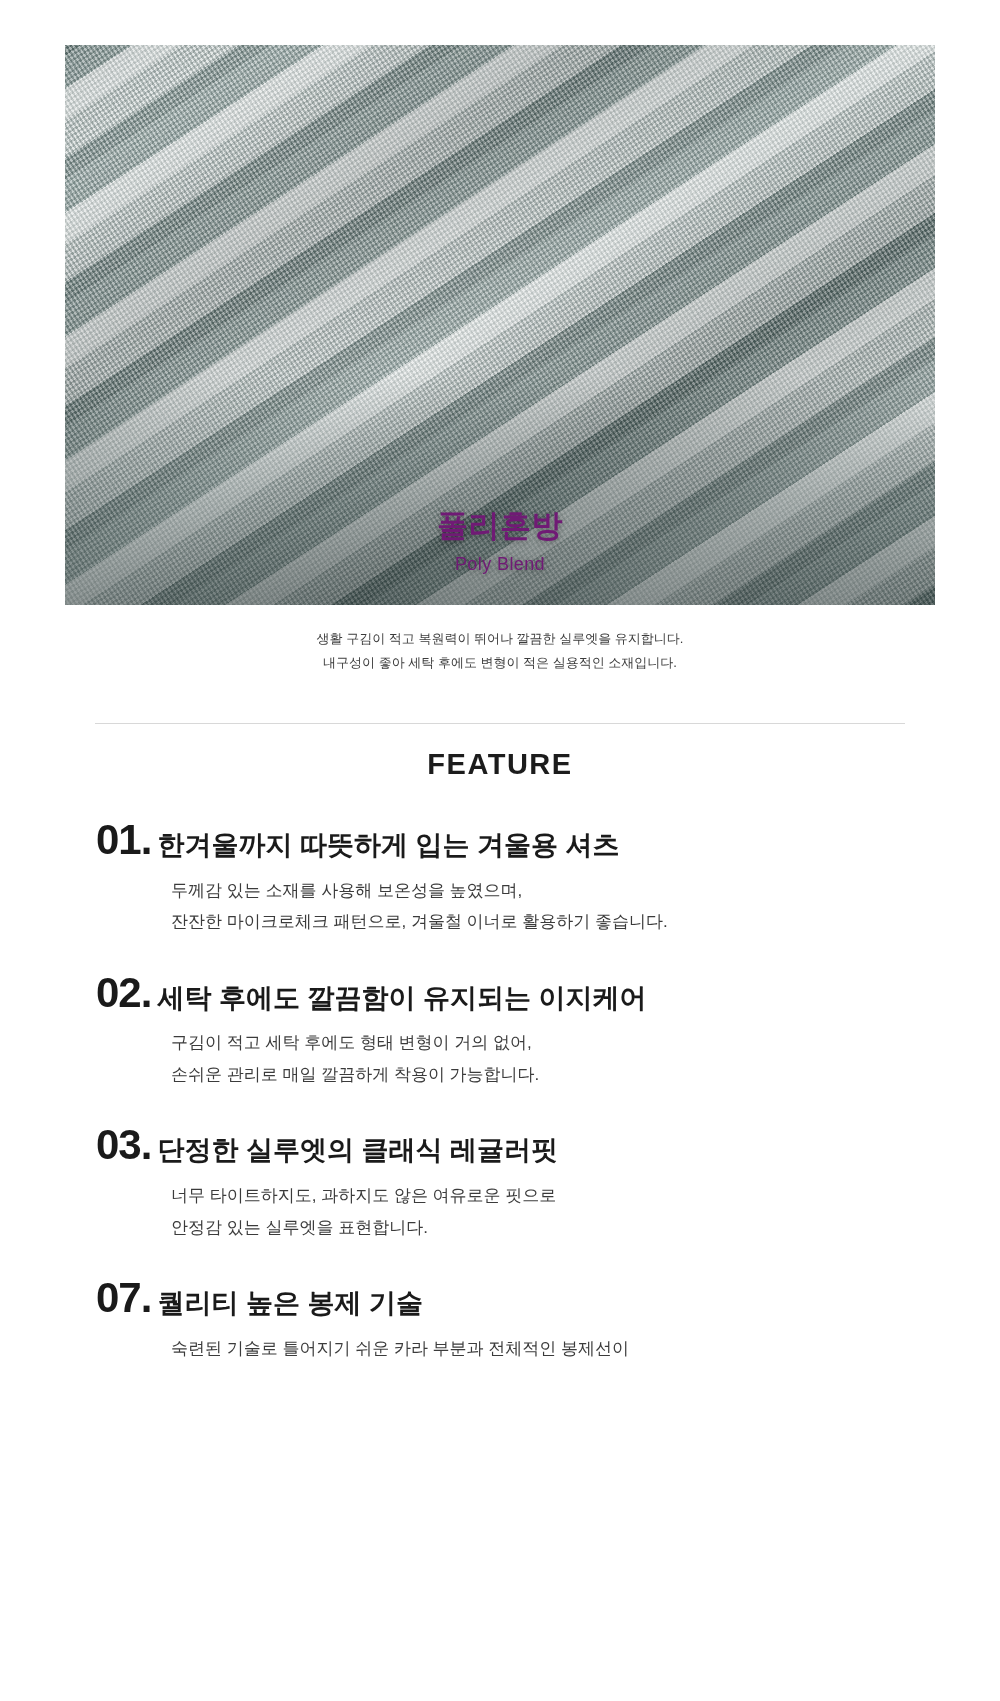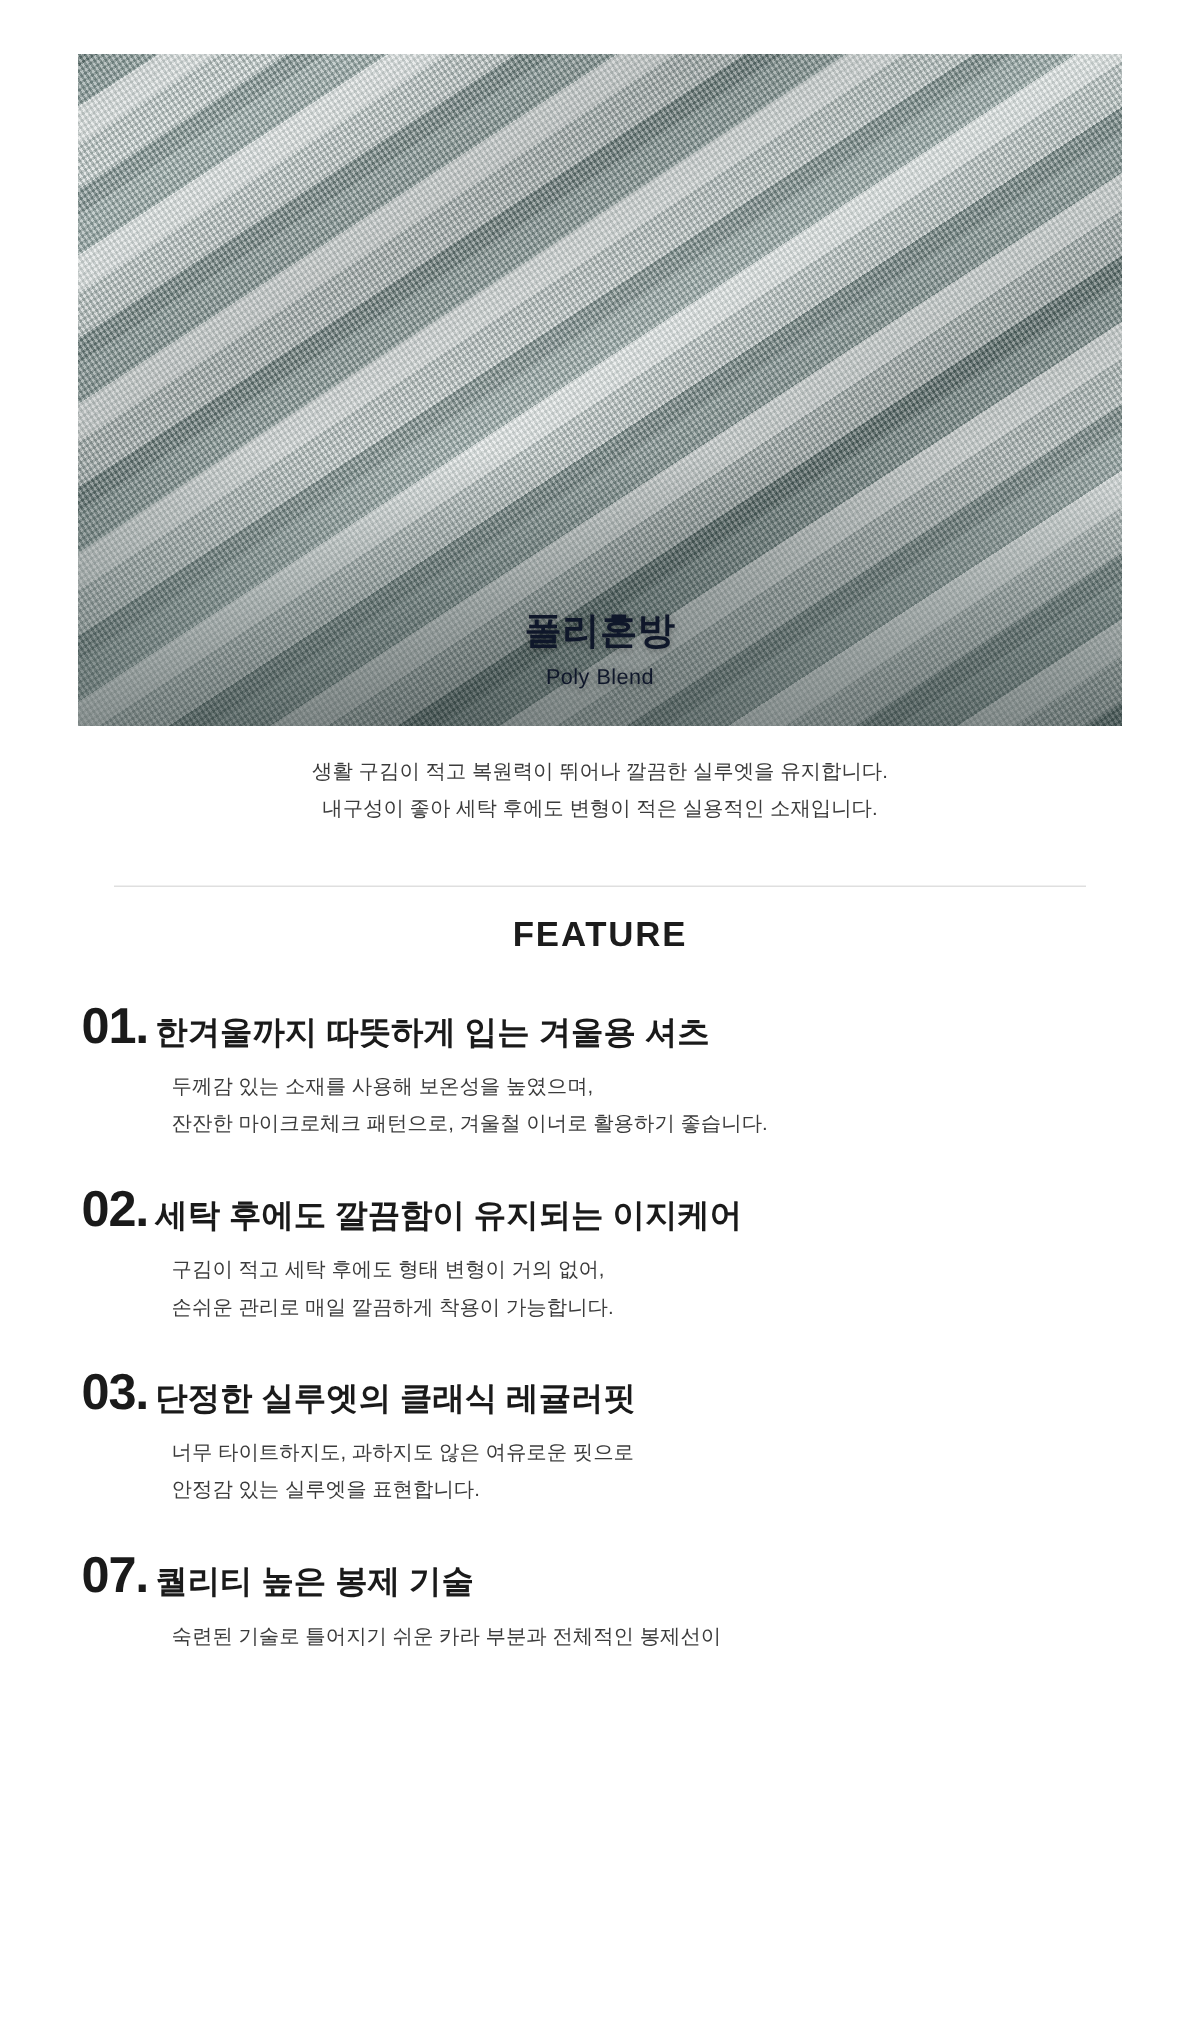--- a/index.html
+++ b/index.html
@@ -81,42 +81,42 @@
     position: absolute;
     left: 0; right: 0; bottom: 0;
     height: 230px;
     background: linear-gradient(to bottom, rgba(40,55,54,0) 0%, rgba(40,55,54,0.28) 55%, rgba(35,48,47,0.45) 100%);
   }
   .hero-caption {
     position: absolute;
     left: 0; right: 0;
     bottom: 30px;
     text-align: center;
-    color: #0f172a;
+    color: #701a75;
     text-shadow: 0 1px 6px rgba(0,0,0,0.35);
   }
   .hero-caption .kr {
     font-size: 31px;
     font-weight: 700;
     letter-spacing: 0.5px;
     line-height: 1.25;
   }
   .hero-caption .en {
     font-size: 18px;
     font-weight: 400;
     margin-top: 8px;
     letter-spacing: 0.4px;
   }
 
   
   .hero-desc {
     margin: 22px 0 0 0;
     text-align: center;
     color: #3b3b3b;
-    font-size: 17px;
+    font-size: 13px;
     line-height: 1.85;
   }
 
   
   .divider {
     width: 810px;
     height: 1px;
     background: #d8d8d8;
     margin: 48px auto 0 auto;
   }
@@ -127,21 +127,21 @@
     font-size: 29px;
     font-weight: 700;
     letter-spacing: 1.5px;
     color: #1c1c1c;
     margin-top: 24px;
   }
 
   
   .features {
     margin: 38px 0 60px 0;
-    padding: 0 68px;
+    padding: 0 96px;
   }
   .feature {
     margin-bottom: 34px;
   }
   .feature-head {
     display: flex;
     align-items: baseline;
   }
   .feature-num {
     font-size: 42px;

